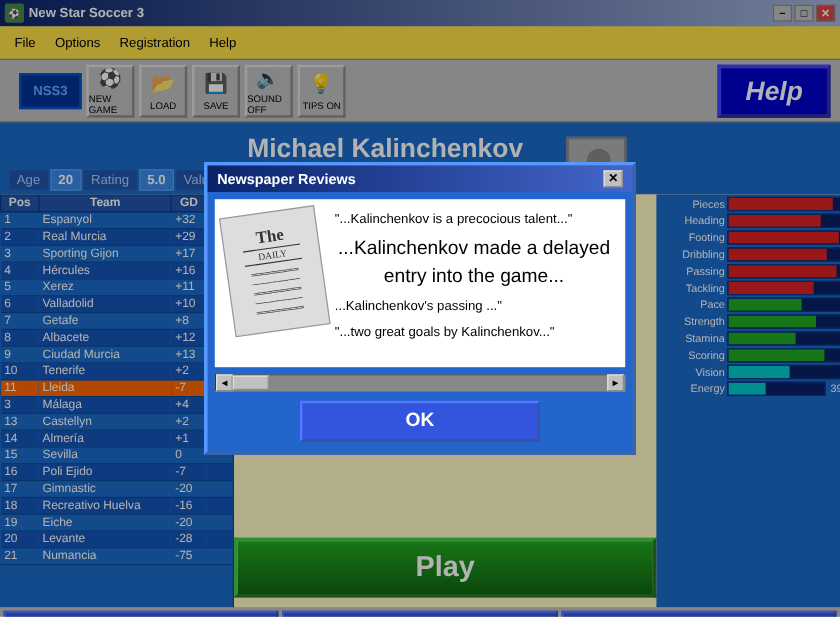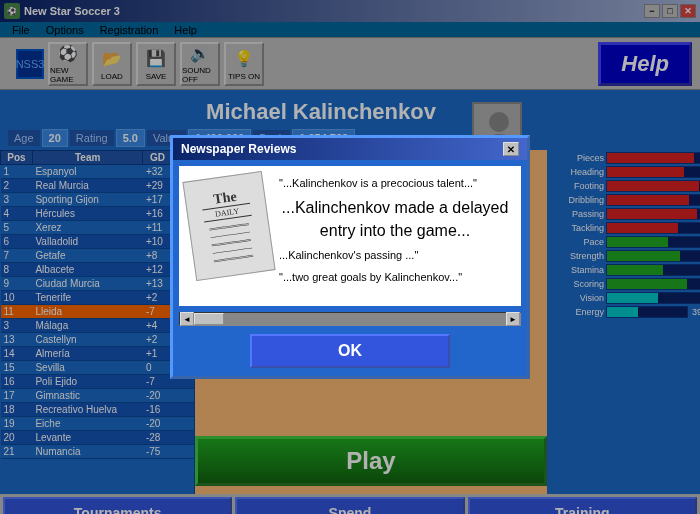--- a/index.html
+++ b/index.html
@@ -38,22 +38,22 @@
       background: #c0c0c0;
       border: 1px solid #888;
       font-size: 9px;
       display: flex; align-items: center; justify-content: center;
       cursor: pointer;
       color: black;
     }
 
     
     .menu-bar {
-      background: #0369a1;
-      height: 16px;
+      background: #fde047;
+      height: 28px;
       display: flex;
       align-items: center;
       padding: 0 4px;
       border-bottom: 1px solid #888;
       font-size: 11px;
     }
     .menu-item { padding: 2px 8px; cursor: pointer; }
 
     
     .toolbar {
@@ -88,21 +88,21 @@
       font-weight: bold;
       font-style: italic;
       padding: 4px 20px;
       border: 3px outset #4444ff;
       cursor: pointer;
       height: 44px;
     }
 
     
     .main-content {
-      background: #fdba74;
+      background: #fef9c3;
       display: flex;
       height: calc(514px - 22px - 20px - 52px - 40px - 36px);
       position: relative;
     }
     .player-name {
       color: white;
       font-size: 22px;
       font-weight: bold;
       text-align: center;
       margin-bottom: 4px;
@@ -334,26 +334,26 @@
       border: 2px outset #5577ff;
       padding: 6px 60px;
       cursor: pointer;
       width: 200px;
     }
 
     
     .nss3-logo {
       background: #003399;
       border: 2px solid #0055cc;
-      width: 28px;
+      width: 52px;
       height: 30px;
       display: flex; align-items: center; justify-content: center;
       color: #66aaff;
       font-size: 11px;
-      font-weight: normal;
+      font-weight: bold;
       margin-left: 8px;
     }
   </style>
 </head>
 <body>
 
 <div class="title-bar">
   <div class="title-bar-left">
     <div class="title-icon">⚽</div>
     <span>New Star Soccer 3</span>

